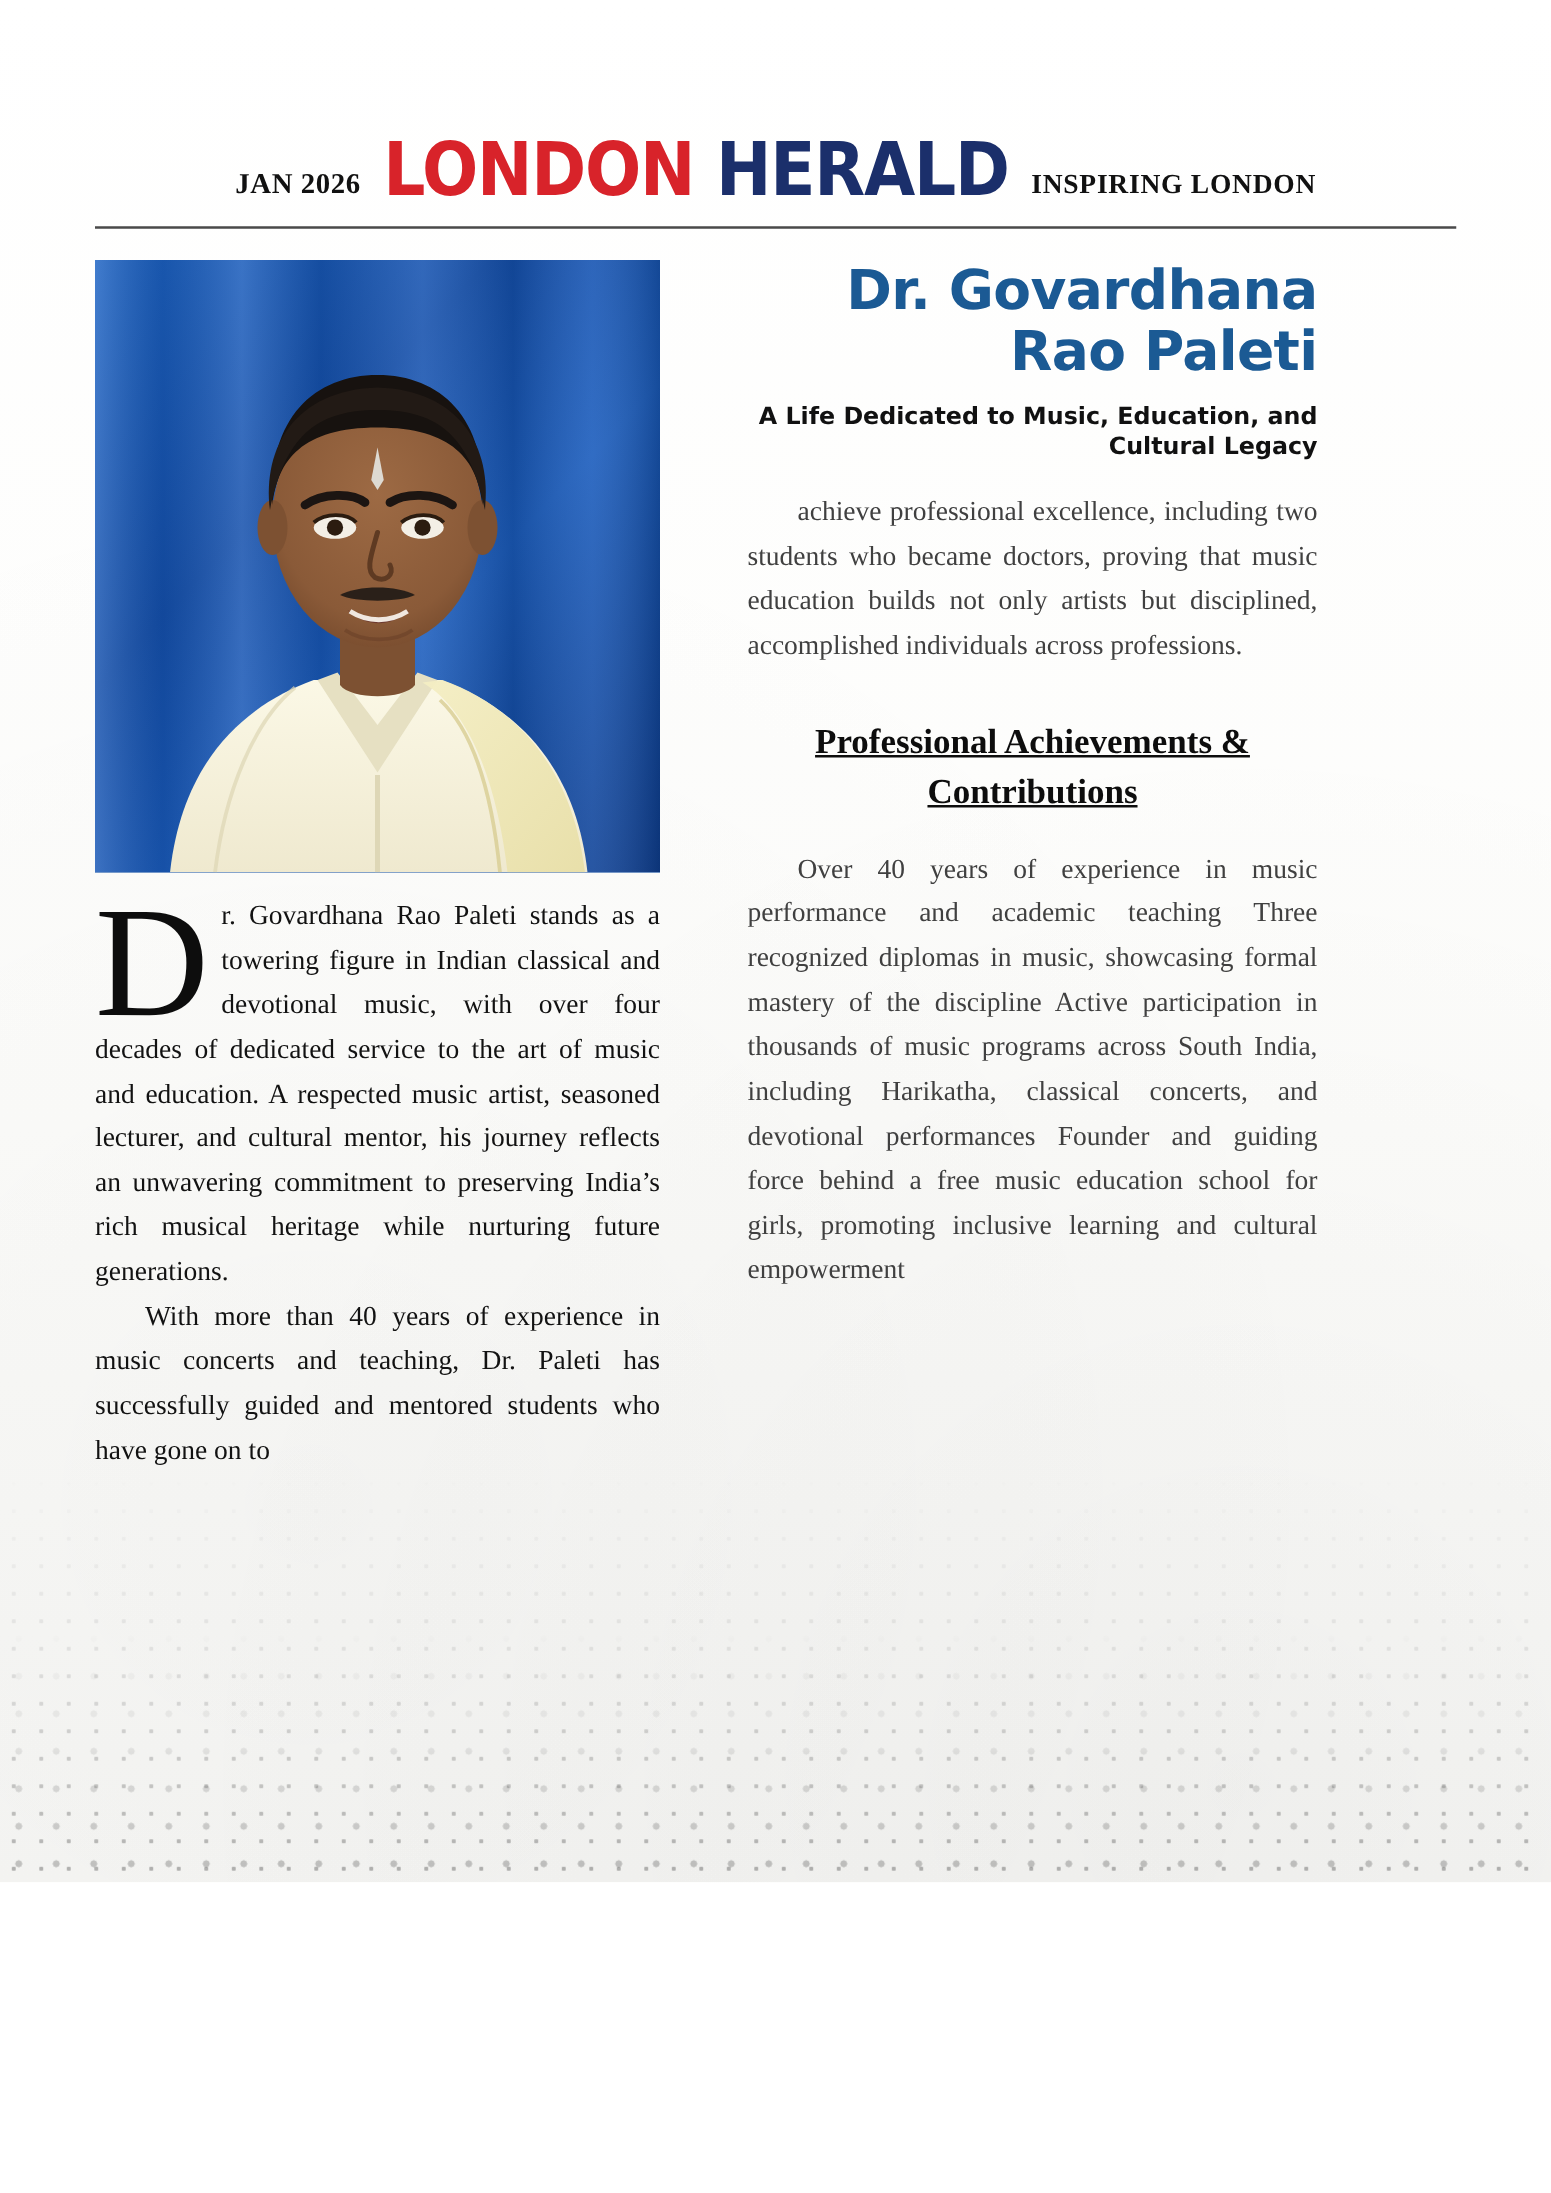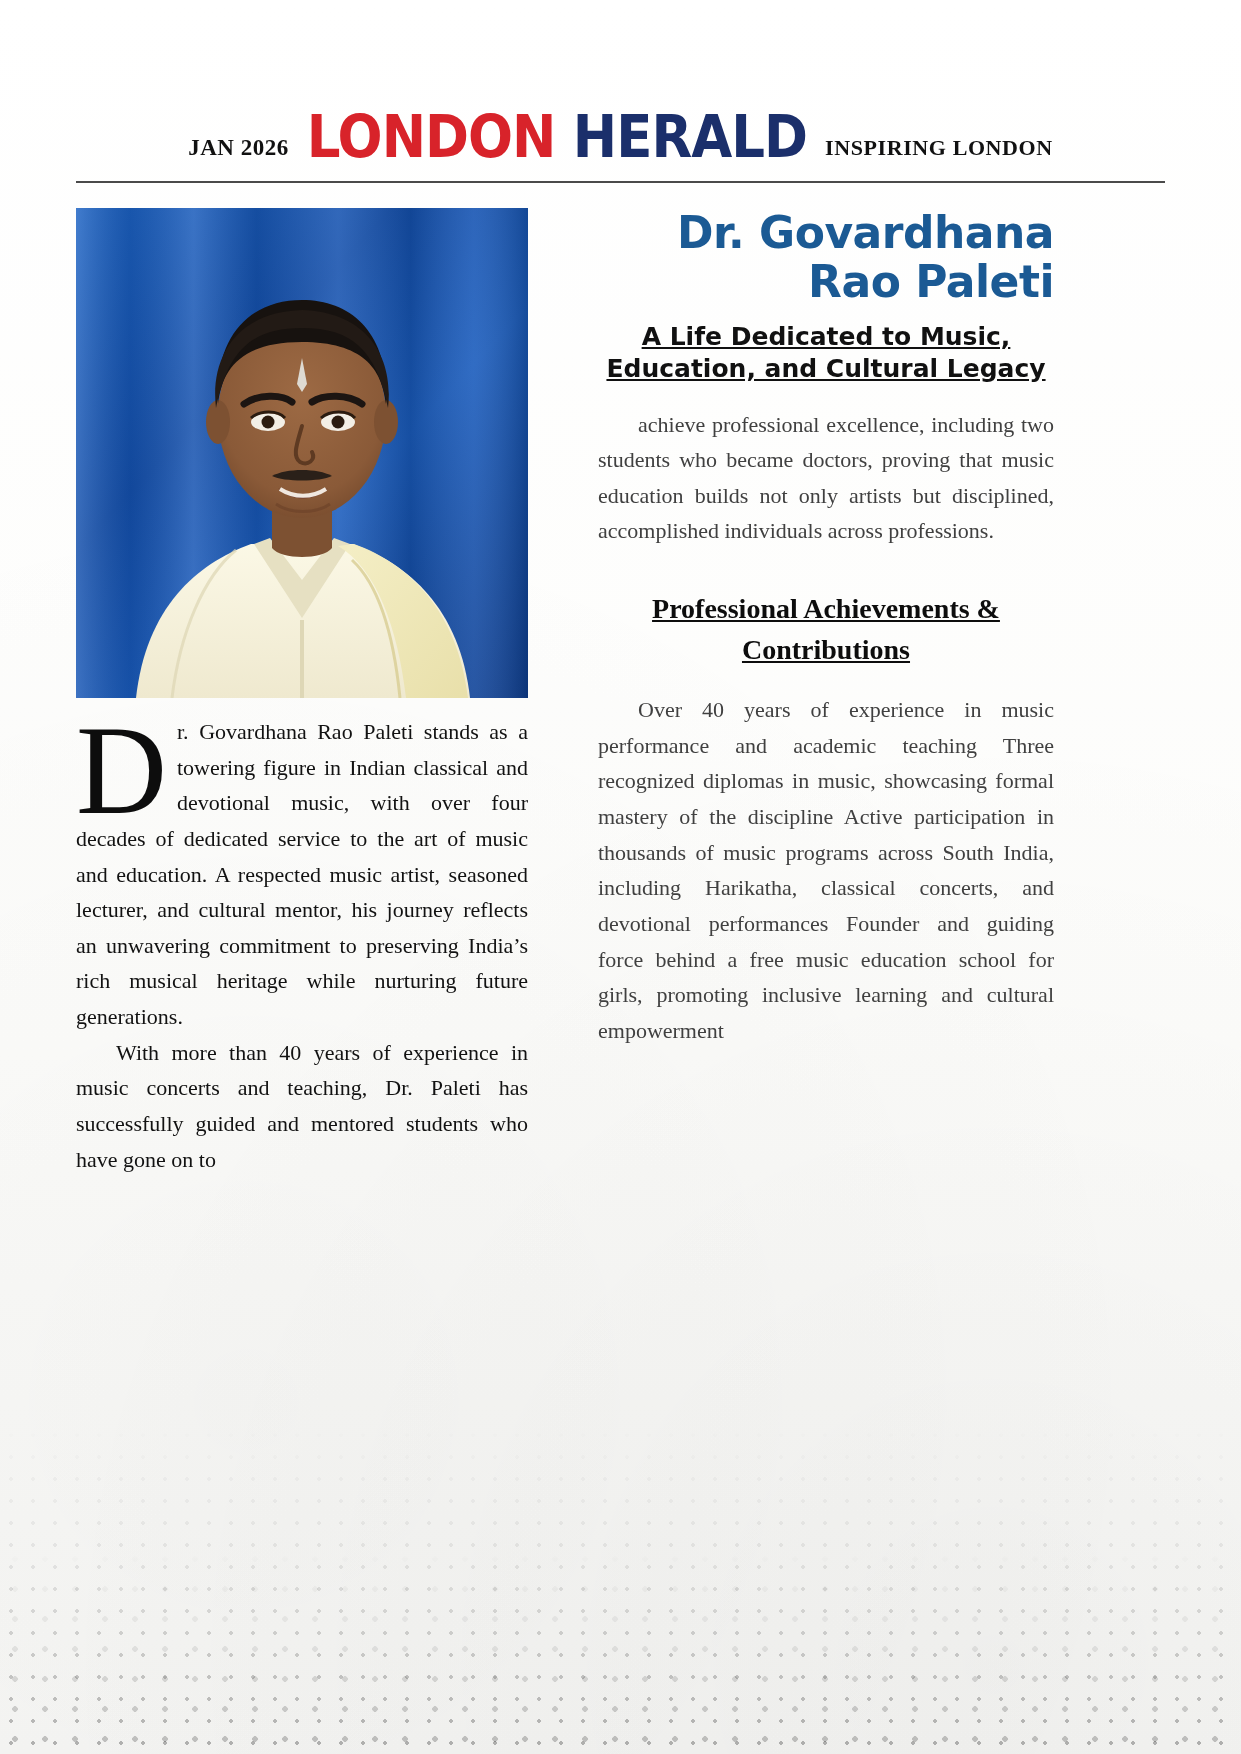--- a/index.html
+++ b/index.html
@@ -3,21 +3,21 @@
 <meta charset="utf-8">
 <style>
   html, body {
     margin: 0;
     padding: 0;
     background: #ffffff;
   }
   .page {
     position: relative;
     width: 1241px;
-    height: 1754px;
+    height: 1506px;
     background: #fdfdfb;
     overflow: hidden;
     font-family: "Liberation Serif", serif;
   }
   
   .paper-texture {
     position: absolute;
     inset: 0;
     background:
       radial-gradient(circle at 20% 80%, rgba(0,0,0,0.025) 0%, rgba(0,0,0,0) 55%),
@@ -146,26 +146,25 @@
     font-size: 44px;
     line-height: 1.12;
     color: #1b5a94;
     text-align: right;
     margin: 0;
     letter-spacing: -0.5px;
   }
   .subhead {
     font-family: "DejaVu Sans", sans-serif;
     font-weight: bold;
-    font-size: 25px;
+    font-size: 19px;
     line-height: 1.28;
     color: #111111;
-    text-align: center;
+    text-align: right;
     margin: 14px 0 0 0;
-    text-decoration: underline;
   }
   .right-body {
     font-family: "Liberation Serif", serif;
     font-size: 22px;
     line-height: 1.62;
     color: #404040;
     text-align: justify;
     margin: 22px 0 0 0;
   }
   .right-body.indent { text-indent: 40px; }

